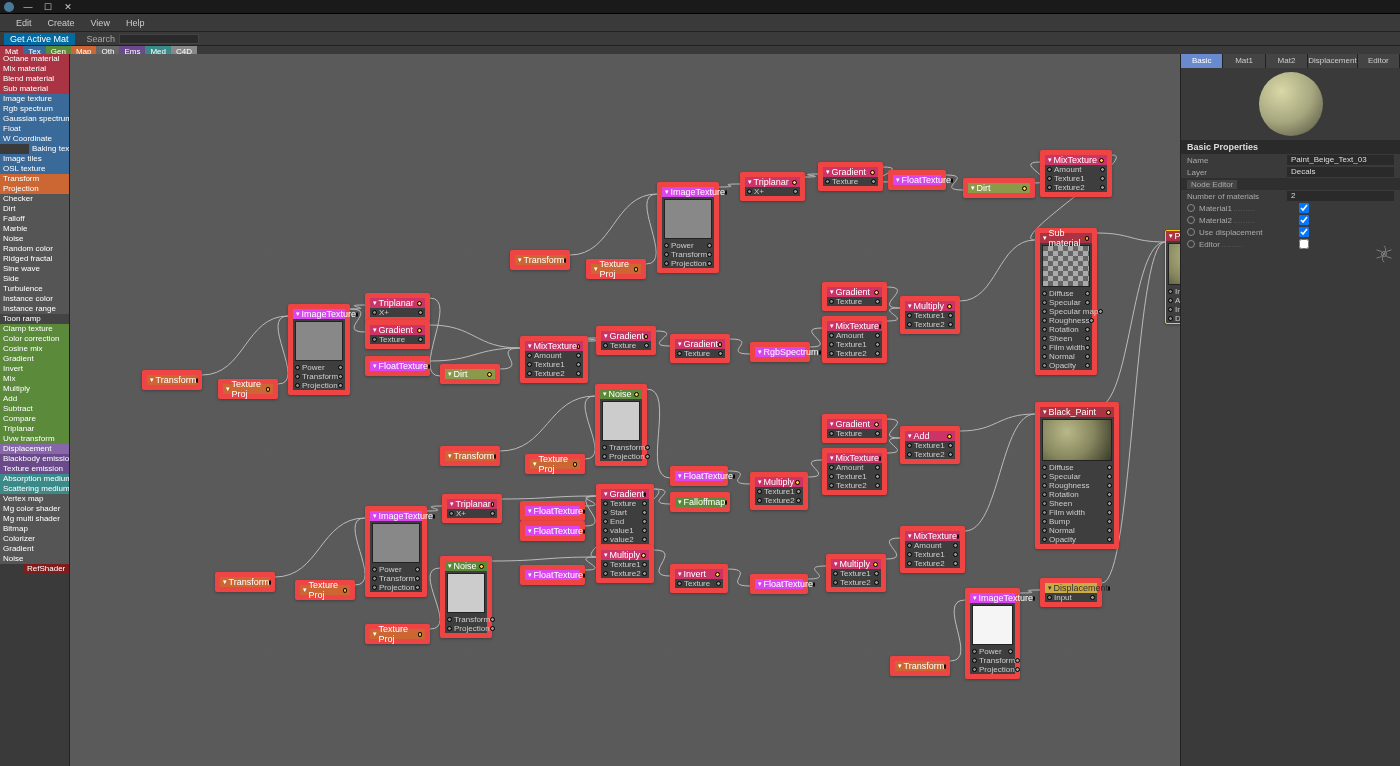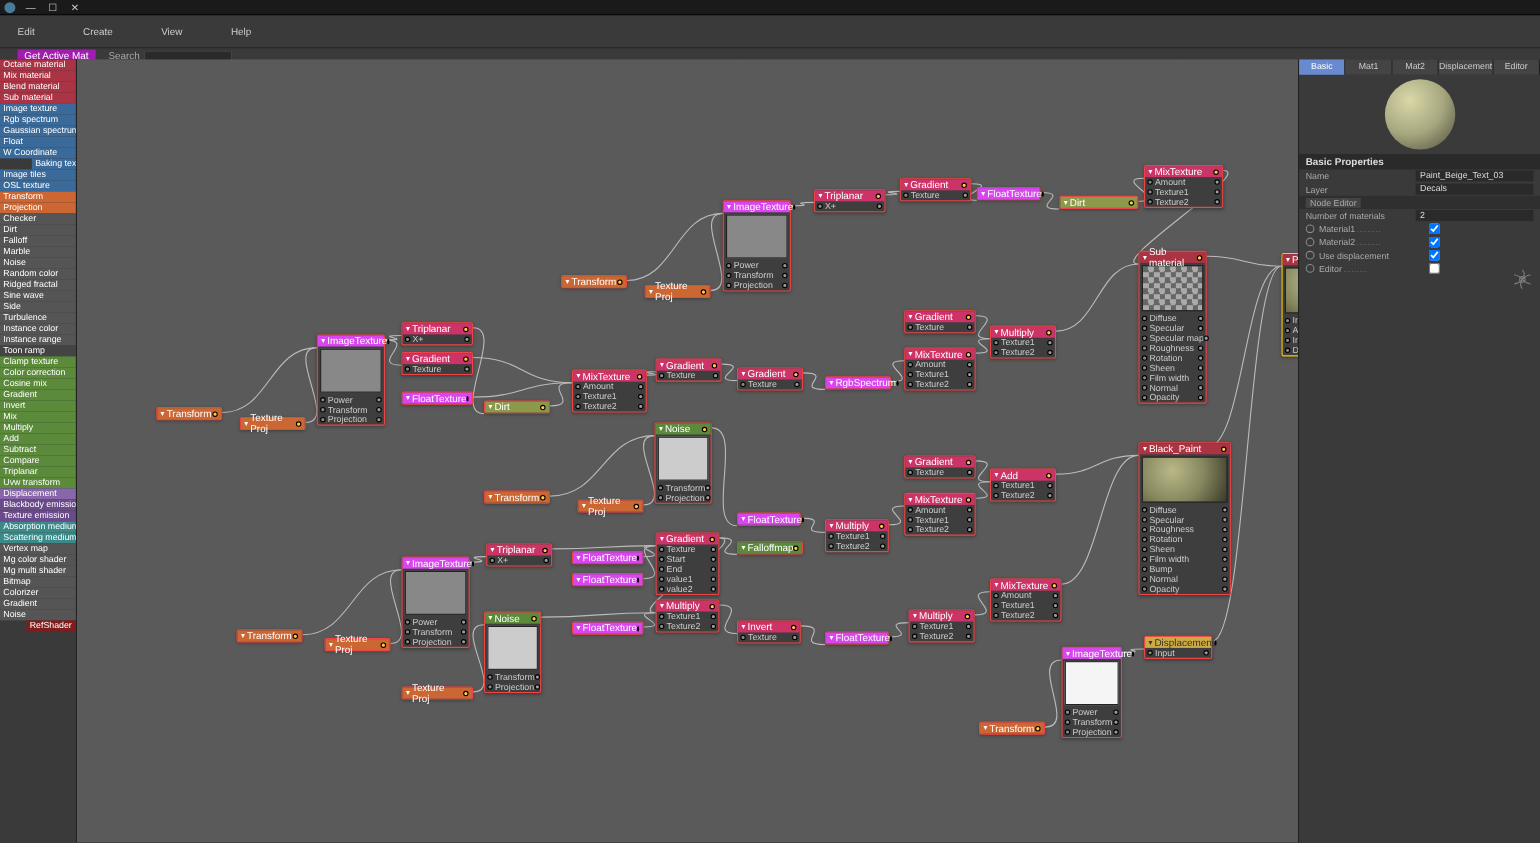--- a/index.html
+++ b/index.html
@@ -5,47 +5,47 @@
 * { margin: 0; padding: 0; box-sizing: border-box; font-family: Arial, sans-serif; font-size: 9px; user-select: none; }
 body { background: #2a2a2a; color: #ccc; overflow: hidden; width: 1400px; height: 766px; position: relative; }
 
 
 .titlebar { height: 14px; background: #1a1a1a; display: flex; align-items: center; padding: 0 4px; border-bottom: 1px solid #000; }
 .titlebar .icon { width: 10px; height: 10px; background: #4a7a9a; border-radius: 50%; margin-right: 4px; }
 .titlebar .title { flex: 1; color: #ddd; font-size: 9px; }
 .titlebar .winbtn { width: 20px; text-align: center; color: #ccc; cursor: pointer; }
 
 
-.menubar { height: 30px; background: #3a3a3a; display: flex; align-items: center; padding: 0 8px; border-bottom: 1px solid #222; gap: 28px; }
+.menubar { height: 18px; background: #3a3a3a; display: flex; align-items: center; padding: 0 8px; border-bottom: 1px solid #222; }
 .menubar .menu { padding: 0 8px; color: #ccc; cursor: pointer; }
 
 
 .toolbar { height: 14px; background: #3a3a3a; display: flex; align-items: center; border-bottom: 1px solid #222; }
-.toolbar .getactive { background: #a21caf; color: #fff; padding: 1px 6px; margin-left: 16px; cursor: pointer; }
+.toolbar .getactive { background: #0369a1; color: #fff; padding: 1px 6px; margin-left: 4px; cursor: pointer; }
 .toolbar .search-label { margin-left: 12px; color: #aaa; }
 .toolbar .search-input { margin-left: 4px; background: #2a2a2a; border: 1px solid #444; color: #ccc; width: 80px; height: 10px; font-size: 8px; padding: 0 2px; }
 
 
 .catbar { height: 12px; background: #3a3a3a; display: flex; border-bottom: 1px solid #222; }
 .catbar .cat { padding: 0 5px; height: 12px; line-height: 12px; color: #fff; font-size: 8px; cursor: pointer; }
 
 
 .main { position: absolute; top: 54px; left: 0; right: 0; bottom: 0; display: flex; }
 
 
 .sidebar { width: 70px; background: #3a3a3a; overflow-y: auto; border-right: 1px solid #222; }
 .sidebar .item { height: 10px; line-height: 10px; padding: 0 3px; font-size: 8px; cursor: pointer; white-space: nowrap; overflow: hidden; }
 
 
 .canvas { flex: 1; position: relative; background: #5a5a5a; overflow: hidden; }
 .canvas::before { content: ''; position: absolute; inset: 0; background-image: linear-gradient(#666 1px, transparent 1px), linear-gradient(90deg, #666 1px, transparent 1px); background-size: 200px 200px; opacity: 0.15; }
 .canvas svg.wires { position: absolute; inset: 0; width: 100%; height: 100%; pointer-events: none; }
 
 
-.node { position: absolute; background: #3e3e3e; border: 1px solid #ef4444; border-radius: 2px; font-size: 8px; box-shadow: 0 1px 3px rgba(0,0,0,0.3); }
+.node { position: absolute; background: #3e3e3e; border: 5px solid #ef4444; border-radius: 2px; font-size: 8px; box-shadow: 0 1px 3px rgba(0,0,0,0.3); }
 .node.selected { border: 1px solid #ffcc00; }
 .node .header { display: flex; align-items: center; padding: 1px 3px; color: #fff; height: 10px; }
 .node .header .tri { margin-right: 2px; font-size: 7px; }
 .node .row { display: flex; align-items: center; padding: 0 2px; height: 9px; }
 .node .row .port-in { width: 5px; height: 5px; border-radius: 50%; background: #888; border: 1px solid #000; margin-right: 2px; flex-shrink: 0; }
 .node .row .port-out { width: 5px; height: 5px; border-radius: 50%; background: #999; border: 1px solid #000; margin-left: auto; flex-shrink: 0; }
 .node .row .label { color: #ccc; font-size: 8px; white-space: nowrap; }
 .node .preview { background: #888; margin: 2px; border: 1px solid #222; }
 .node .preview.checker { background: repeating-conic-gradient(#aaa 0 25%, #666 0 50%) 0 0/10px 10px; }
 .node .preview.noise { background: #ccc; }

